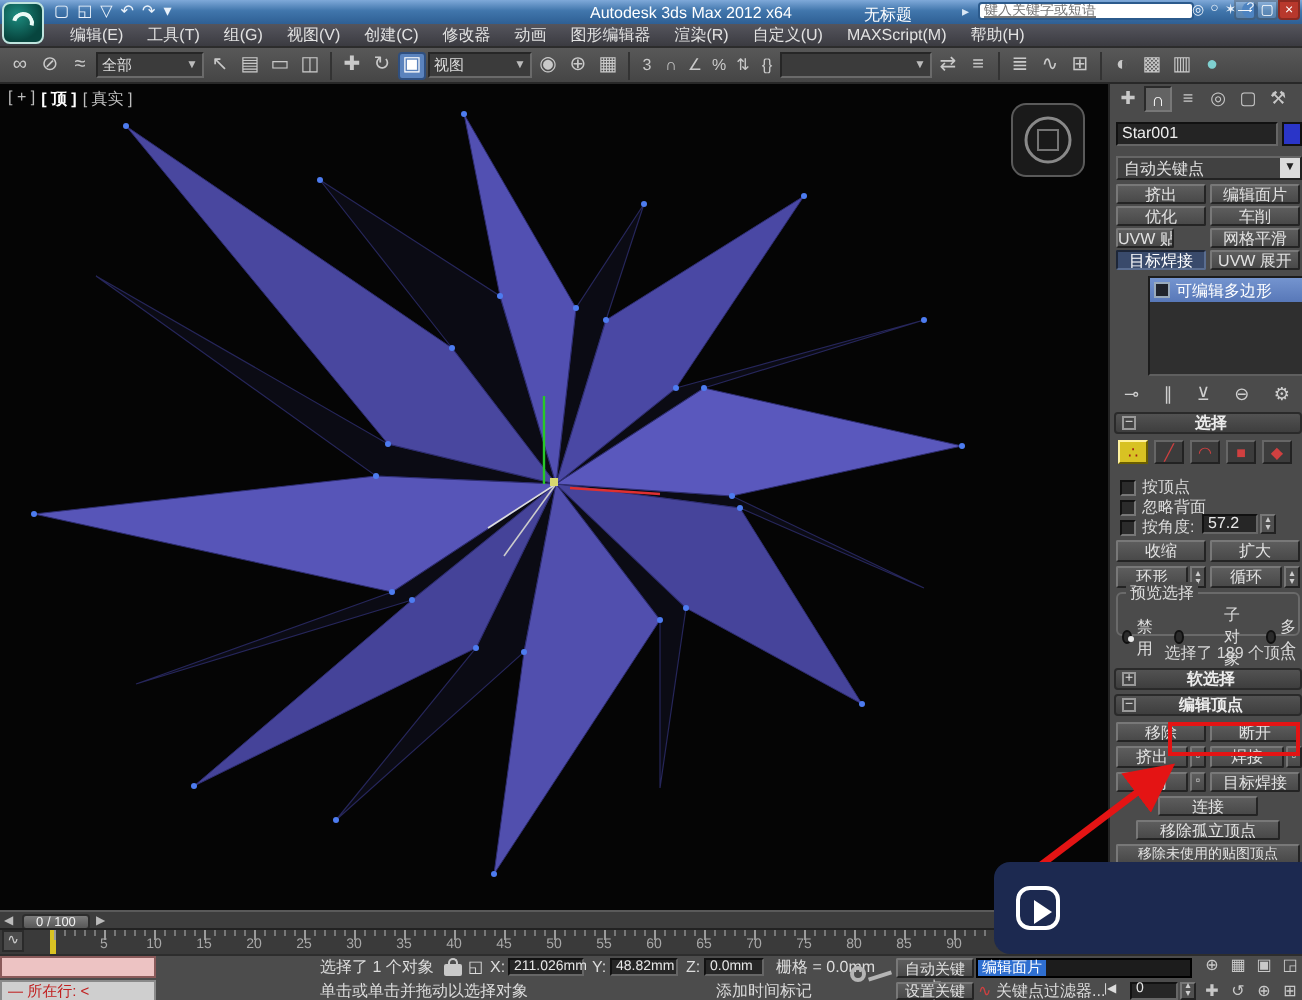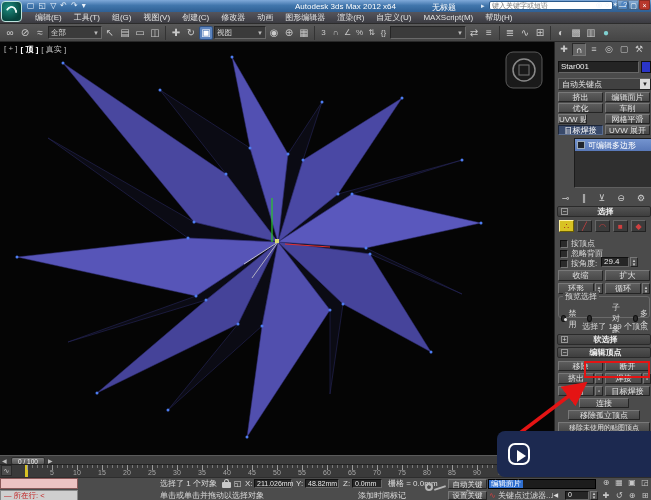--- a/index.html
+++ b/index.html
@@ -9,21 +9,21 @@
   
   .titlebar{position:absolute;left:0;top:0;width:651px;height:12px;
             background:linear-gradient(#7fa9d9,#4176ac 45%,#2e5f94);}
   .applogo{position:absolute;left:1px;top:1px;width:21px;height:21px;z-index:30;border-radius:4px;
            background:radial-gradient(circle at 35% 30%,#1d8d80,#07453e 70%);border:1px solid #bfe4de;}
   .applogo .swirl{position:absolute;left:4px;top:4px;width:11px;height:11px;border:2px solid #eafaf6;border-radius:50%;
            border-left-color:transparent;border-bottom-color:transparent;transform:rotate(-30deg);}
   .qat{position:absolute;left:27px;top:1px;display:flex;gap:4px;align-items:center;height:10px;}
   .qat .ico{font-size:8px;color:#eaf2fb;line-height:10px;}
   .wtitle{position:absolute;top:2px;font-size:8px;color:#fff;white-space:nowrap;}
-  .searchbox{position:absolute;left:489px;top:1px;width:124px;height:9px;border:1px solid #2b5a8c;border-radius:2px;
+  .searchbox{position:absolute;left:489px;top:1px;width:108px;height:9px;border:1px solid #2b5a8c;border-radius:2px;
              background:#fff;font-size:7px;color:#777;padding:0 2px;text-decoration:underline;}
   .icicons{position:absolute;left:596px;top:1px;display:flex;gap:3px;}
   .icicons .ico{font-size:7px;color:#eaf2fb;}
   .winbtns{position:absolute;right:1px;top:0;display:flex;}
   .winbtn{width:11px;height:10px;font-size:7px;line-height:9px;text-align:center;color:#fff;
           background:rgba(255,255,255,.16);border:1px solid rgba(0,0,0,.25);border-radius:0 0 2px 2px;}
   .winbtn.close{background:#b8382c;}
   
   .menubar{position:absolute;left:0;top:12px;width:651px;height:12px;
            background:linear-gradient(#55555d,#3b3b41);display:flex;align-items:center;
@@ -365,21 +365,21 @@
       <span>按顶点</span>
     </div>
     <div class="cbrow" style="top:206px">
       <span class="cbox"></span>
       <span>忽略背面</span>
     </div>
     <div class="cbrow" style="top:216px">
       <span class="cbox"></span>
       <span>按角度:</span>
     </div>
-    <div class="fld" style="position:absolute;left:46px;top:215px;width:28px;height:10px">29.4</div>
+    <div class="fld" style="position:absolute;left:46px;top:215px;width:28px;height:10px">57.2</div>
     <div class="spin" style="position:absolute;left:75px;top:215px;width:8px;height:10px">
         <span>▴</span>
         <span>▾</span>
       </div>
     <div class="btn" style="left:3px;top:228px;width:45px;height:11px;line-height:10px">收缩</div>
     <div class="btn" style="left:50px;top:228px;width:45px;height:11px;line-height:10px">扩大</div>
     <div class="btn" style="left:3px;top:241px;width:36px;height:11px;line-height:10px">环形</div>
     <div class="spin" style="position:absolute;left:40px;top:241px;width:8px;height:11px">
         <span>▴</span>
         <span>▾</span>

